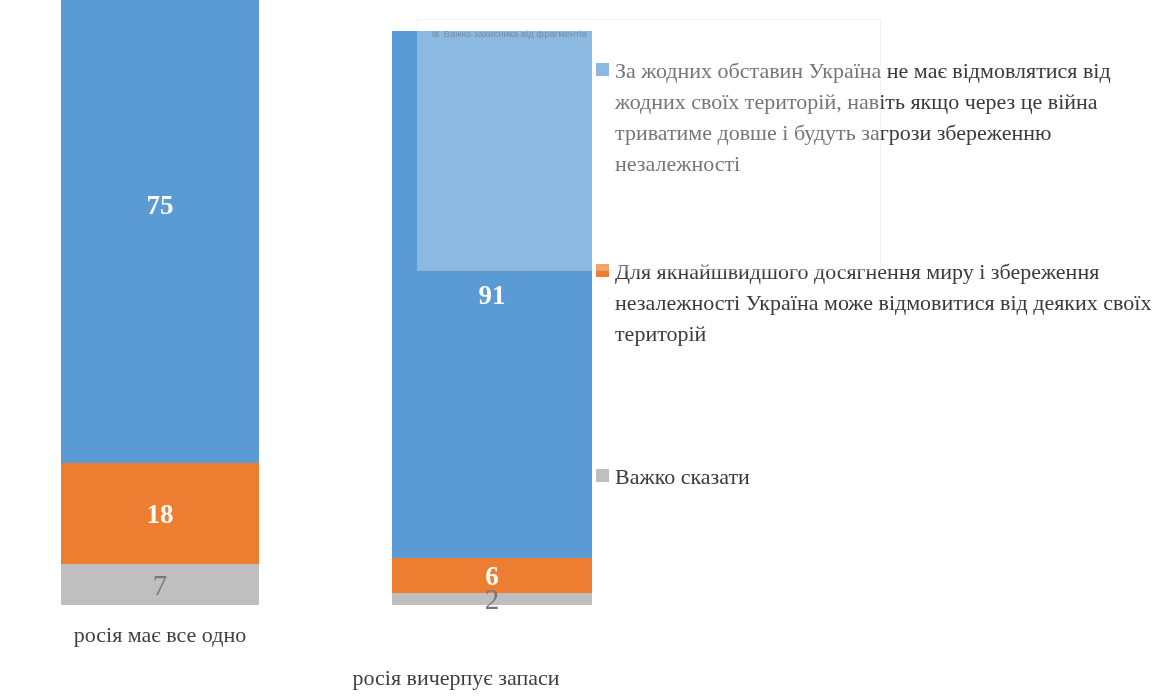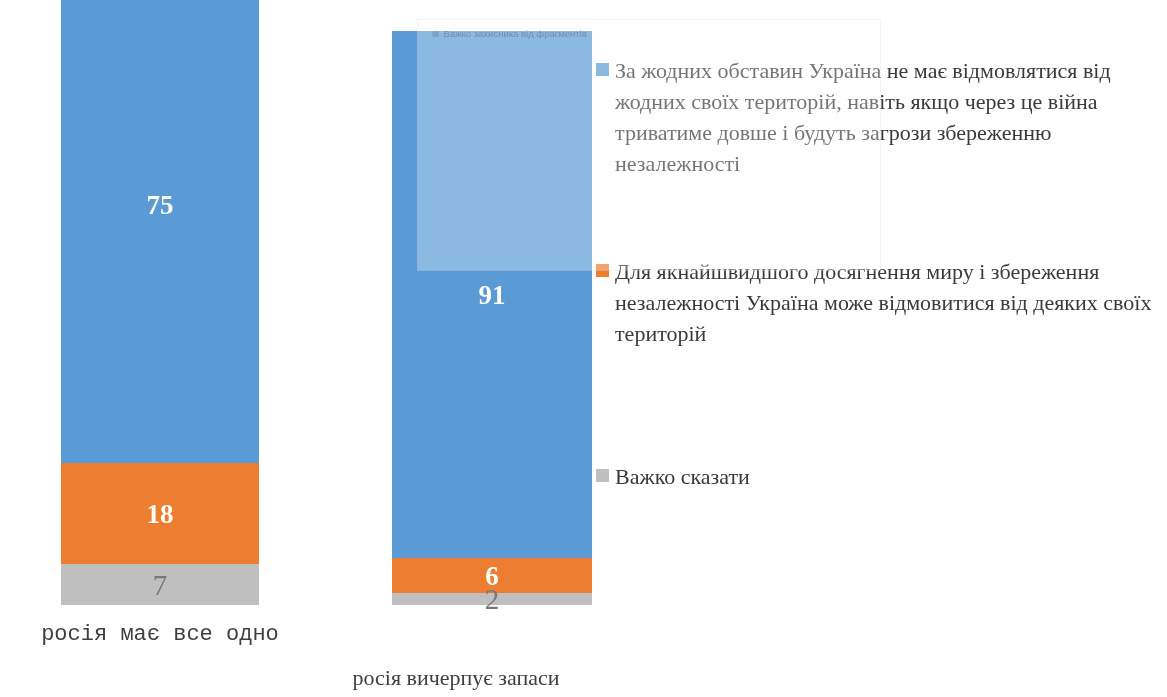--- a/index.html
+++ b/index.html
@@ -21,21 +21,21 @@
     white-space:nowrap;line-height:1;z-index:2;font-size:27px;
   }
   .val.light{color:#fdfcf8;font-weight:bold;}
   .val.dark{color:#77787b;font-weight:normal;font-size:29px;}
 
   
   .cat-label{
     position:absolute;top:620px;width:300px;text-align:center;
     font-size:22px;line-height:29px;color:#3f3f3f;
   }
-  .cat-1{left:10px;font-family:Liberation Mono, monospace;}
+  .cat-1{left:10px;}
   .cat-2{left:306px;margin-top:43px;}
 
   
   .legend-item{position:absolute;left:596px;width:556px;display:flex;align-items:flex-start;}
   .marker{flex:0 0 13px;width:13px;height:13px;margin-top:8px;margin-right:6px;}
   .legend-text{
     font-size:22px;line-height:31px;color:#3a3a3a;max-width:537px;
   }
   .li-1{top:55px;}
   .li-2{top:256px;}

